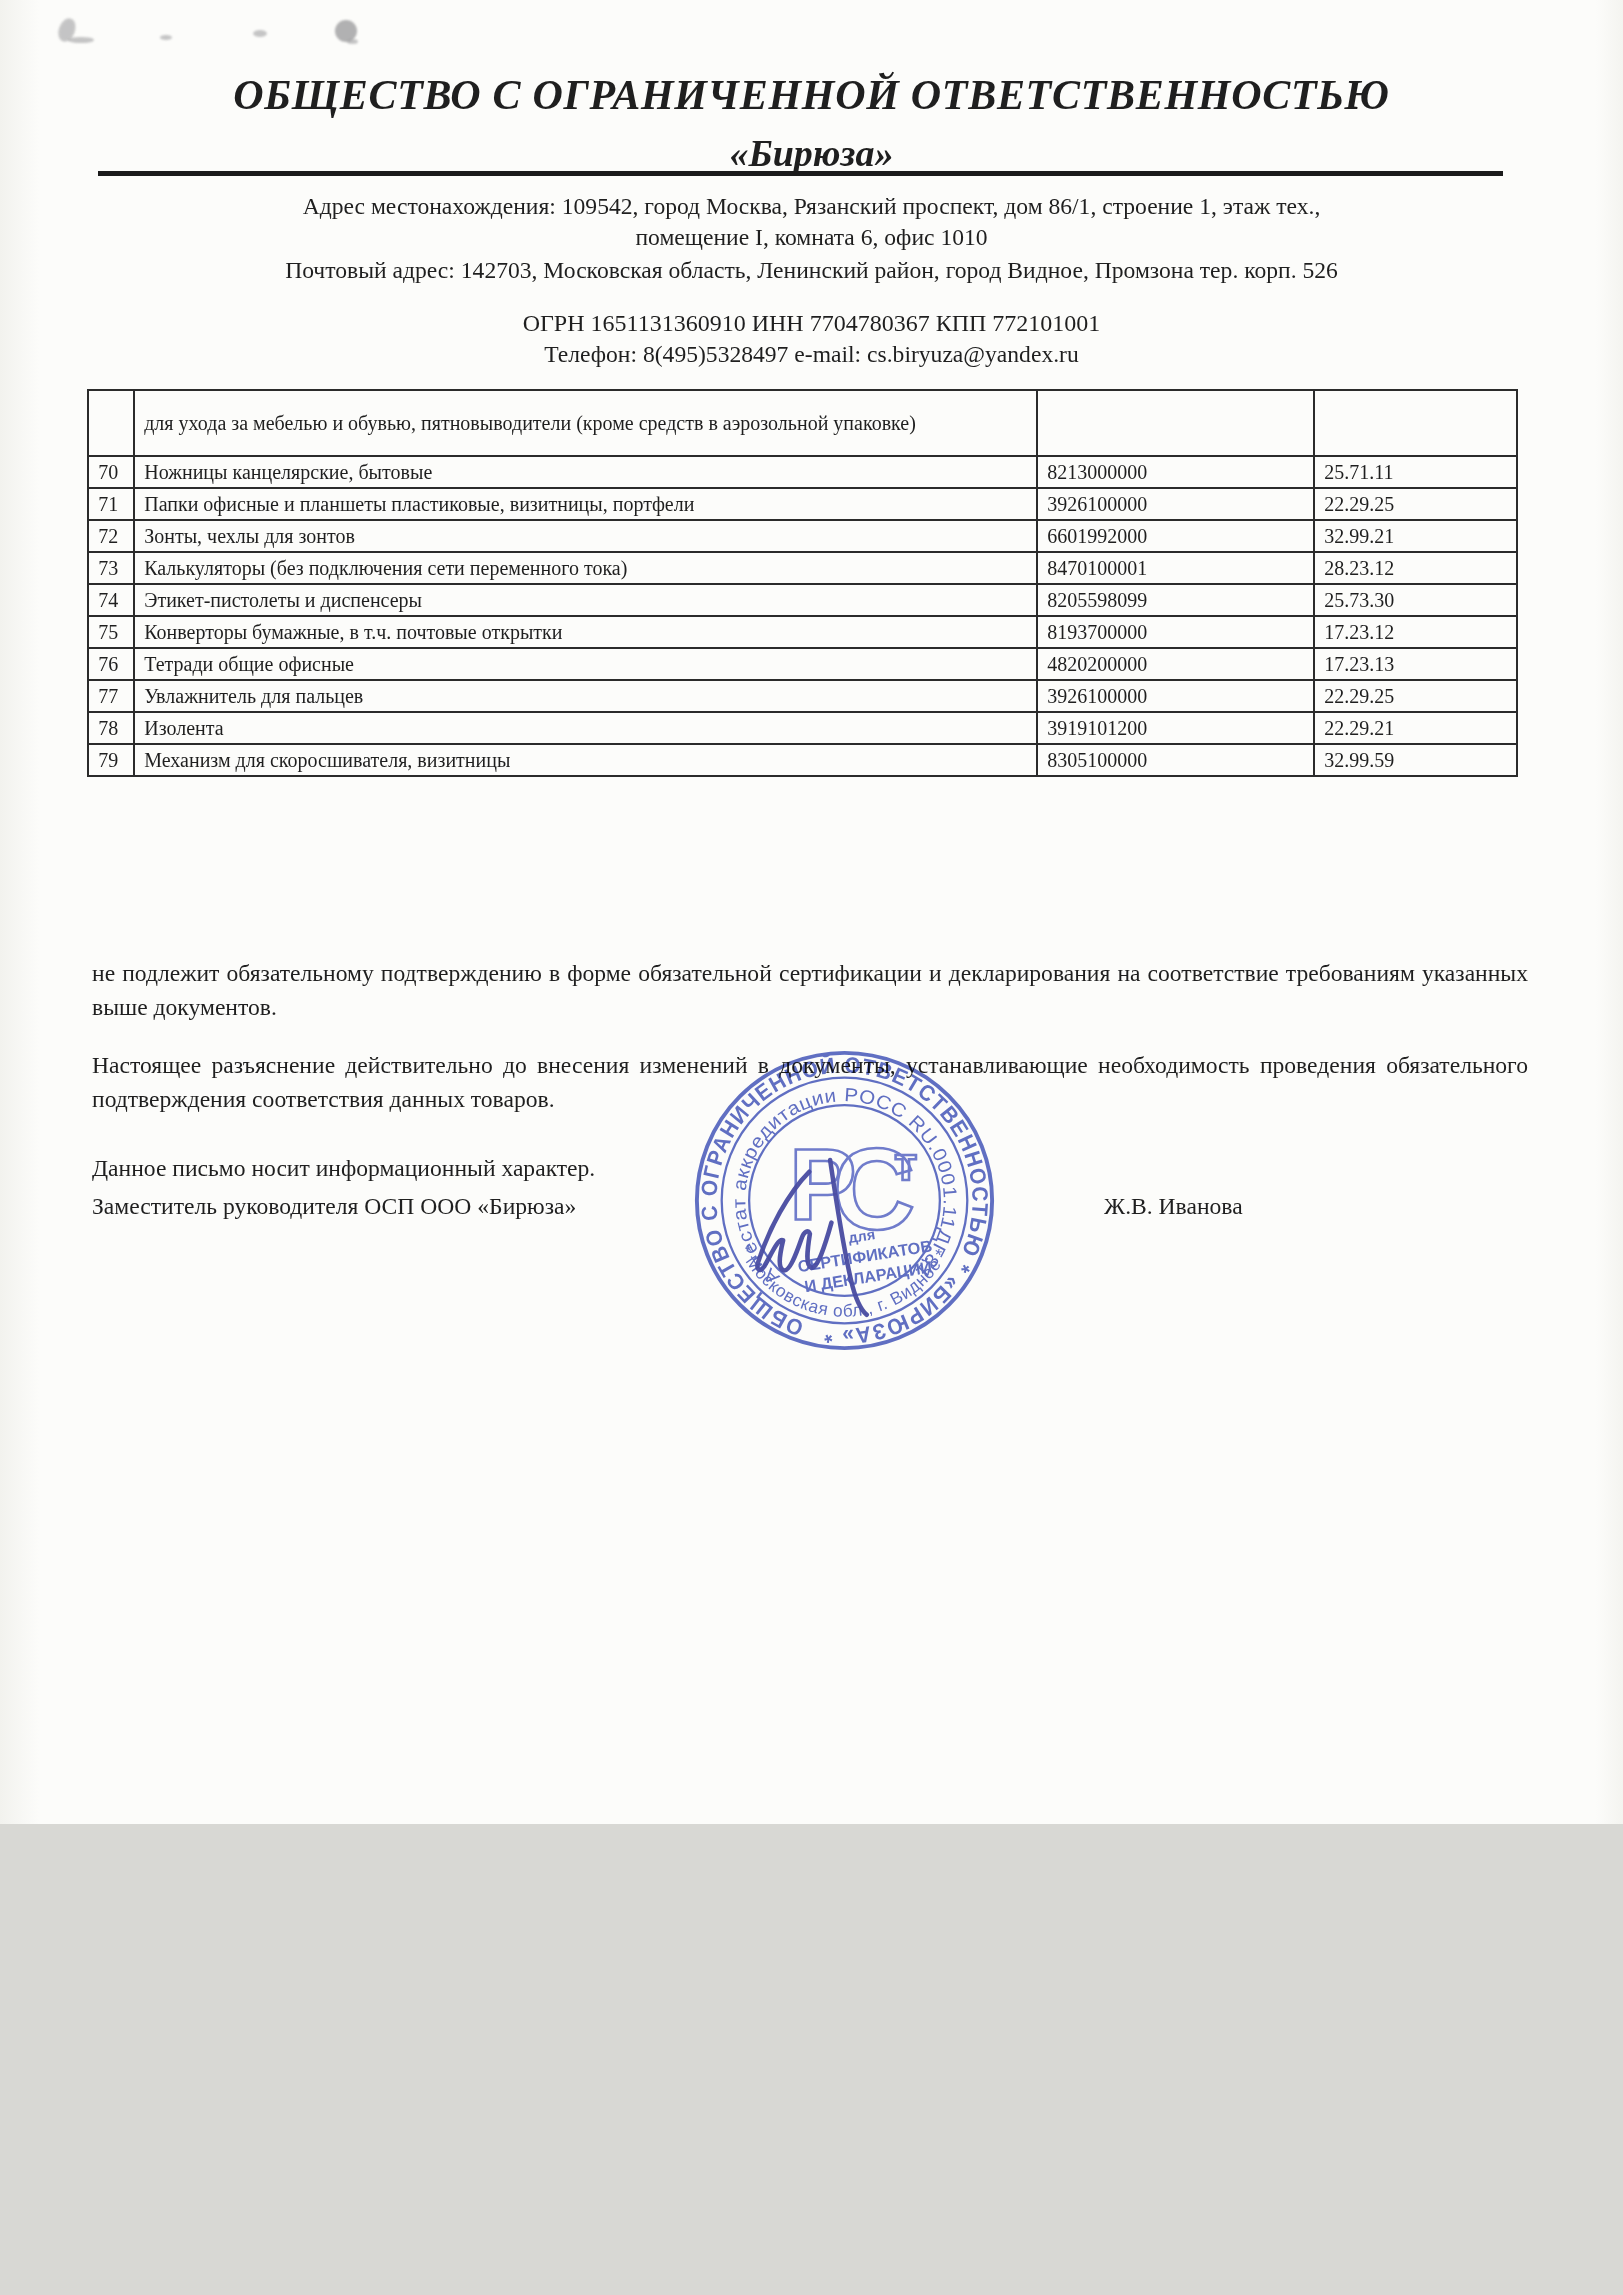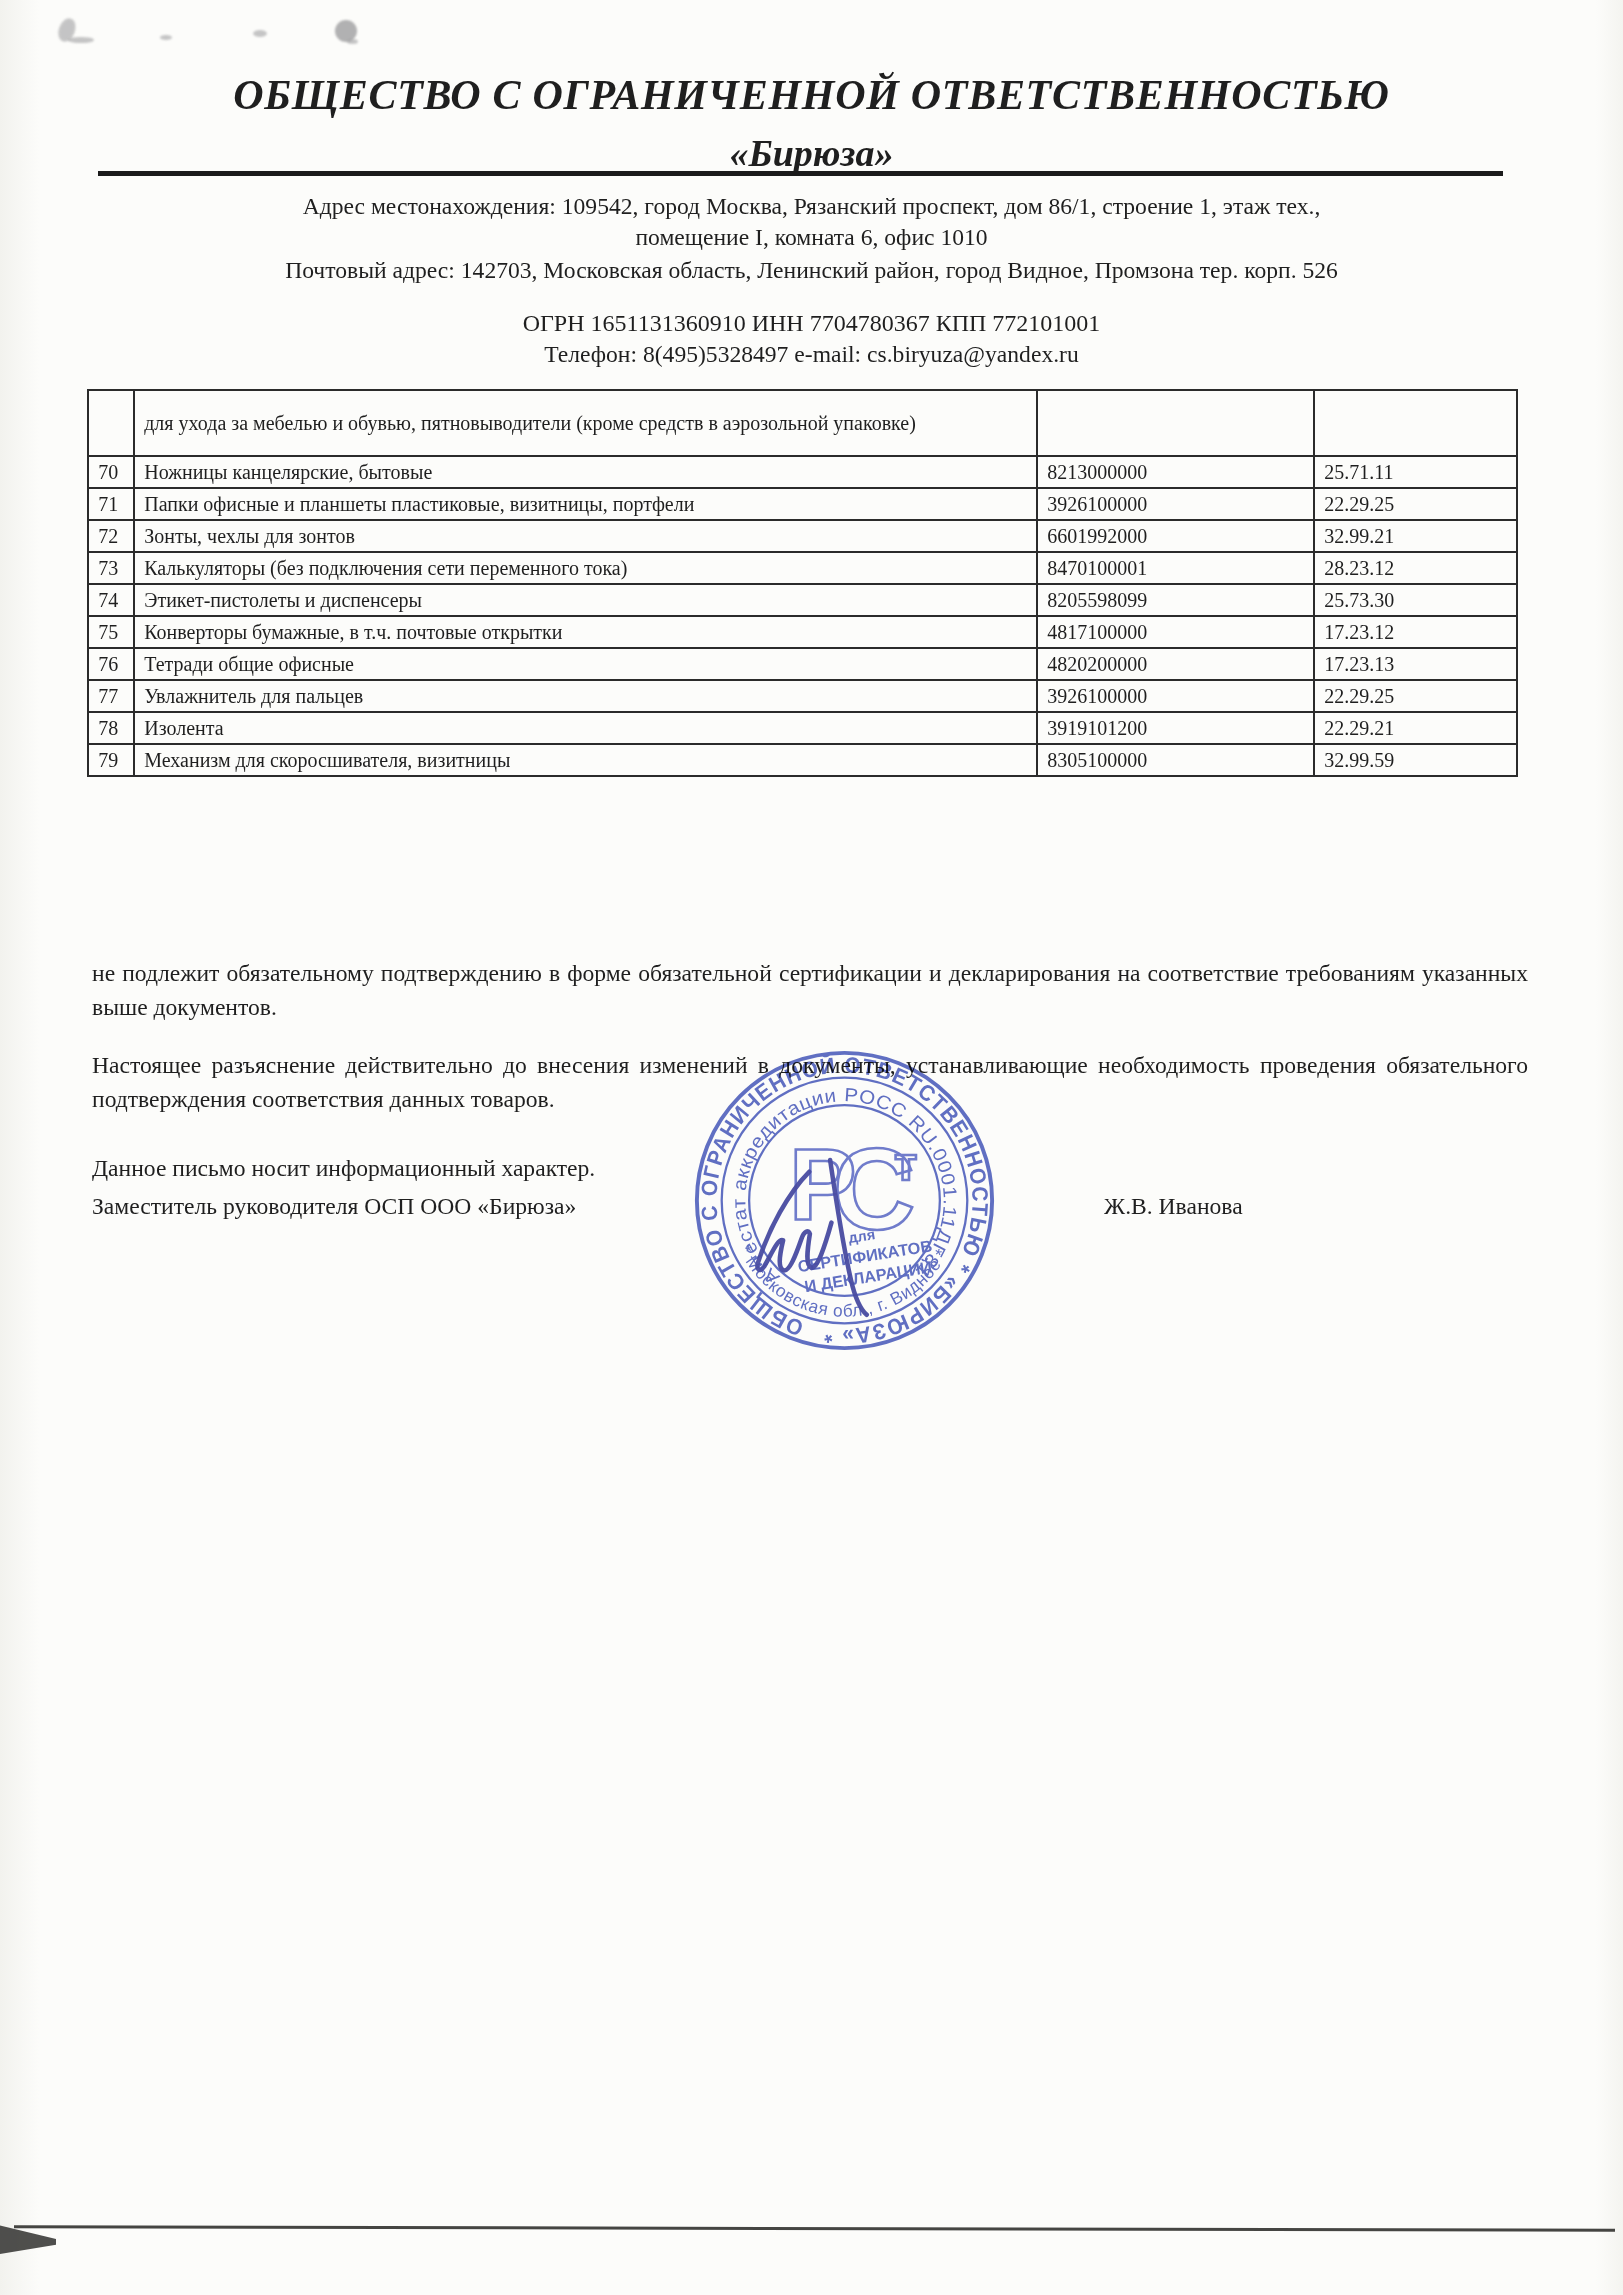--- a/index.html
+++ b/index.html
@@ -1,17 +1,17 @@
 <!DOCTYPE html>
 <html style="font-size:10.5px"><head>
 <meta charset="utf-8">
 <style>
   html,body{margin:0;padding:0;background:#d8d8d4;}
   .page{
-    position:relative;width:1623px;height:2295px;
+    position:relative;width:1623px;height:1824px;
     background:linear-gradient(90deg,#f2f2ee 0px,#fcfcfa 39px,#fcfcfa 1596px,#f4f4f0 1623px);
     font-family:"Liberation Serif","DejaVu Serif",serif;
     color:#1f1f1f;overflow:hidden;
   }
   
   .title1{position:absolute;top:71px;left:0;width:1623px;text-align:center;
     font-size:42px;font-weight:700;font-style:italic;letter-spacing:0.7px;}
   .title2{position:absolute;top:131px;left:0;width:1623px;text-align:center;
     font-size:38px;font-weight:700;font-style:italic;}
   .head-rule{position:absolute;top:171px;left:98px;width:1405px;height:4.6px;background:#1b1b1b;}
@@ -114,21 +114,21 @@
     </tr>
     <tr>
       <td class="cnum">74</td>
       <td>Этикет-пистолеты и диспенсеры</td>
       <td class="ccode">8205598099</td>
       <td class="ccode">25.73.30</td>
     </tr>
     <tr>
       <td class="cnum">75</td>
       <td>Конверторы бумажные, в т.ч. почтовые открытки</td>
-      <td class="ccode">4817100000</td>
+      <td class="ccode">8193700000</td>
       <td class="ccode">17.23.12</td>
     </tr>
     <tr>
       <td class="cnum">76</td>
       <td>Тетради общие офисные</td>
       <td class="ccode">4820200000</td>
       <td class="ccode">17.23.13</td>
     </tr>
     <tr>
       <td class="cnum">77</td>

